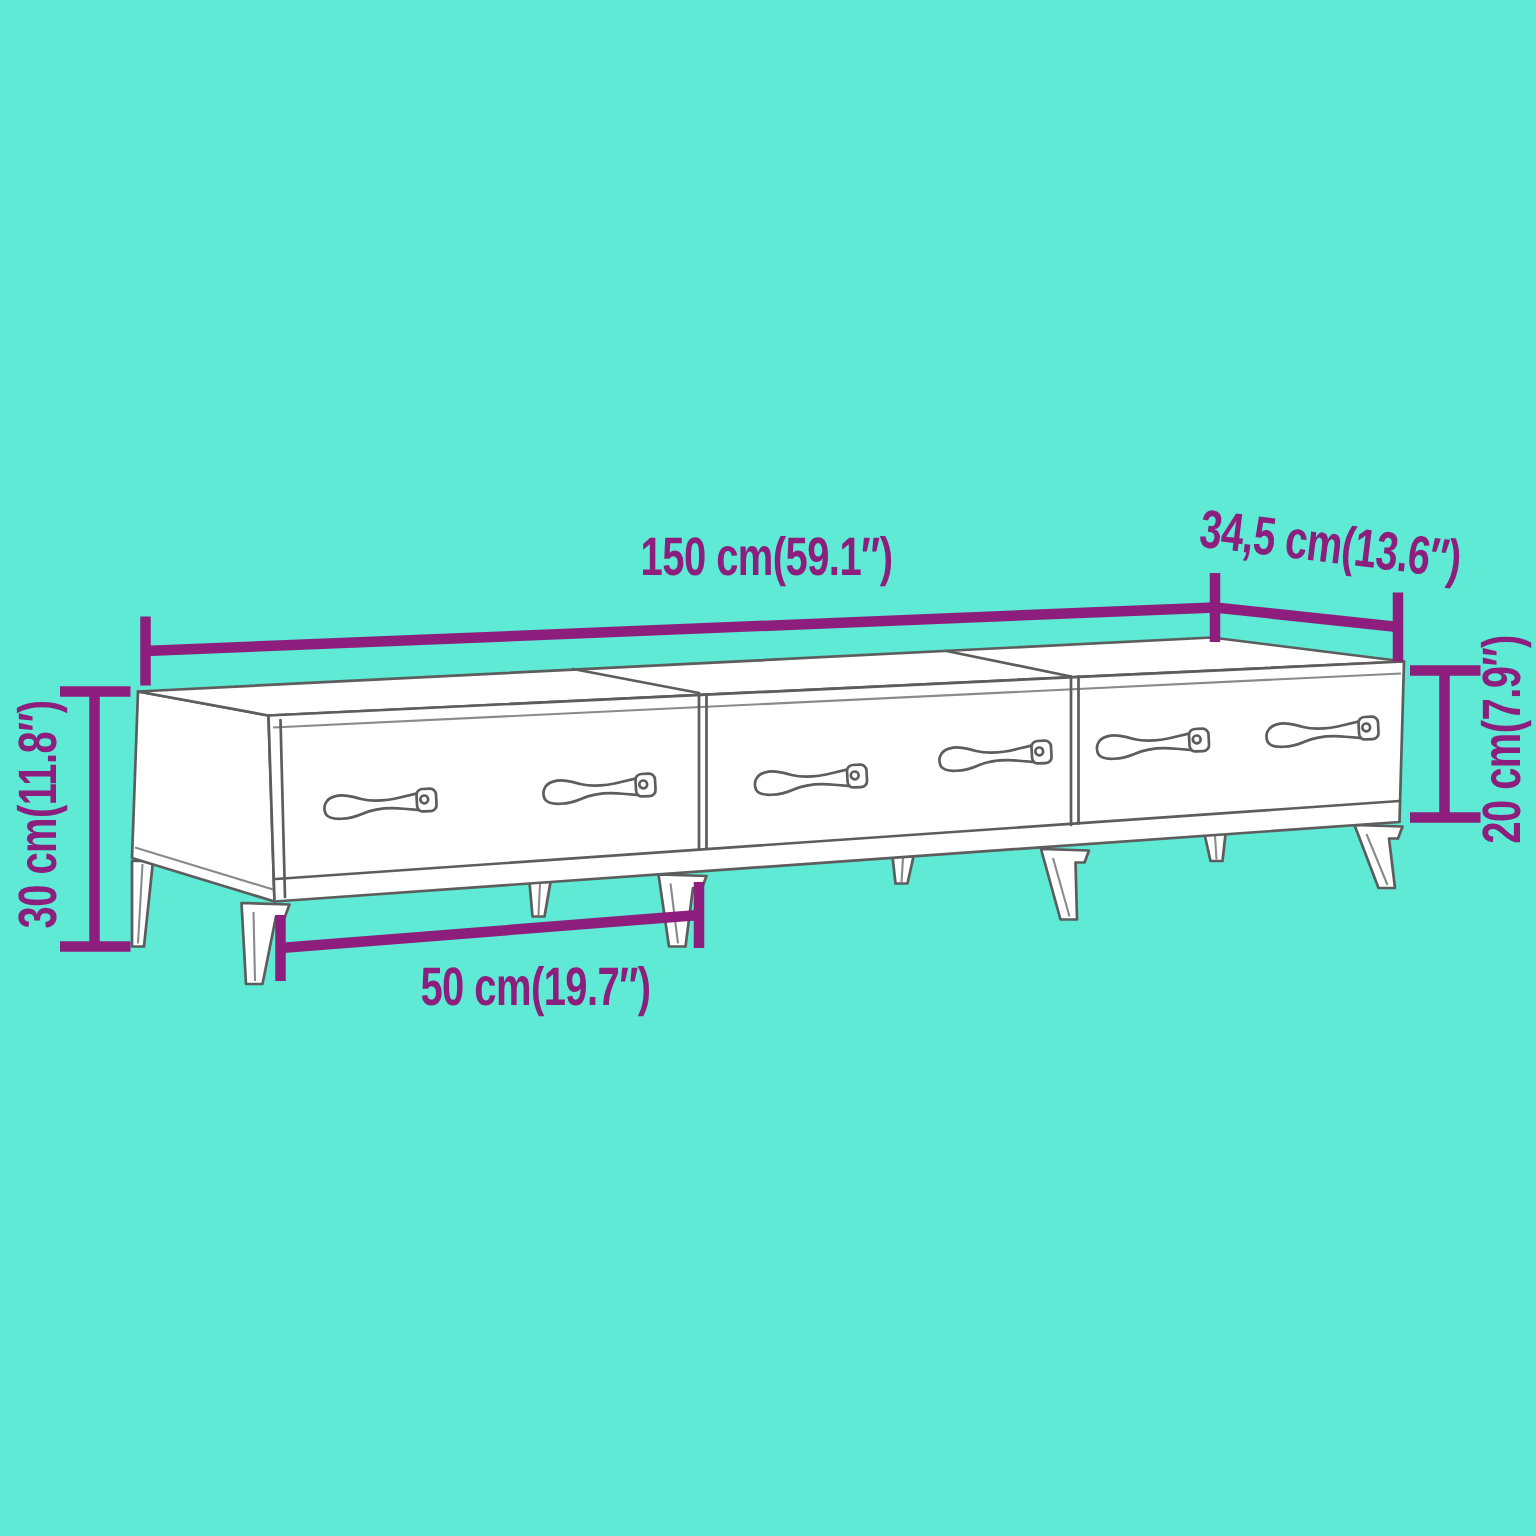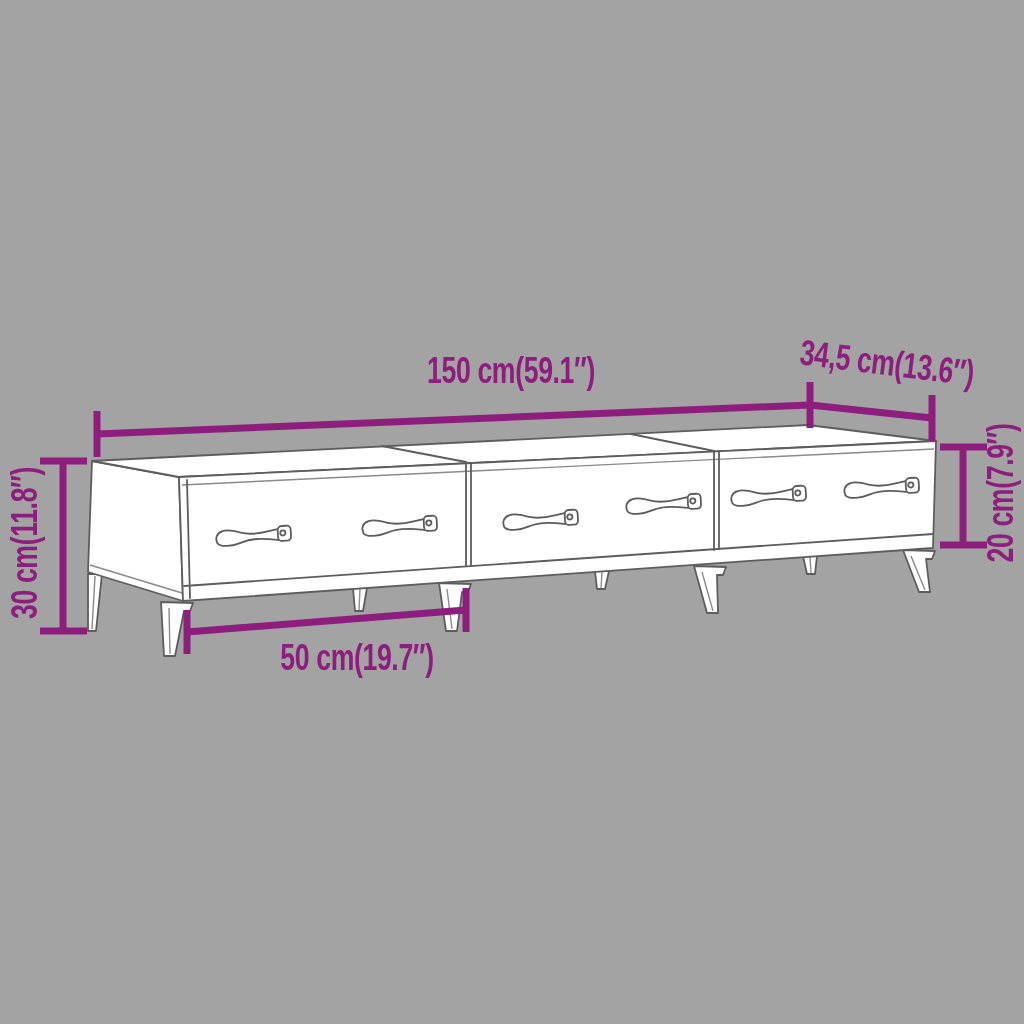--- a/index.html
+++ b/index.html
@@ -1,19 +1,19 @@
 <!DOCTYPE html>
 <html><head>
 <meta charset="utf-8">
 <style>
   html,body{margin:0;padding:0;background:#ffffff;}
   .stage{
     position:relative;
     width:1024px;height:1024px;
-    background:#a3a3a3;
+    background:#5eead4;
     overflow:hidden;
     font-family:"Liberation Sans", sans-serif;
   }
   .stage svg{position:absolute;left:0;top:0;}
   .dim-label{
     position:absolute;
     color:#8E1E7D;
     font-weight:bold;
     font-size:36px;
     white-space:nowrap;

